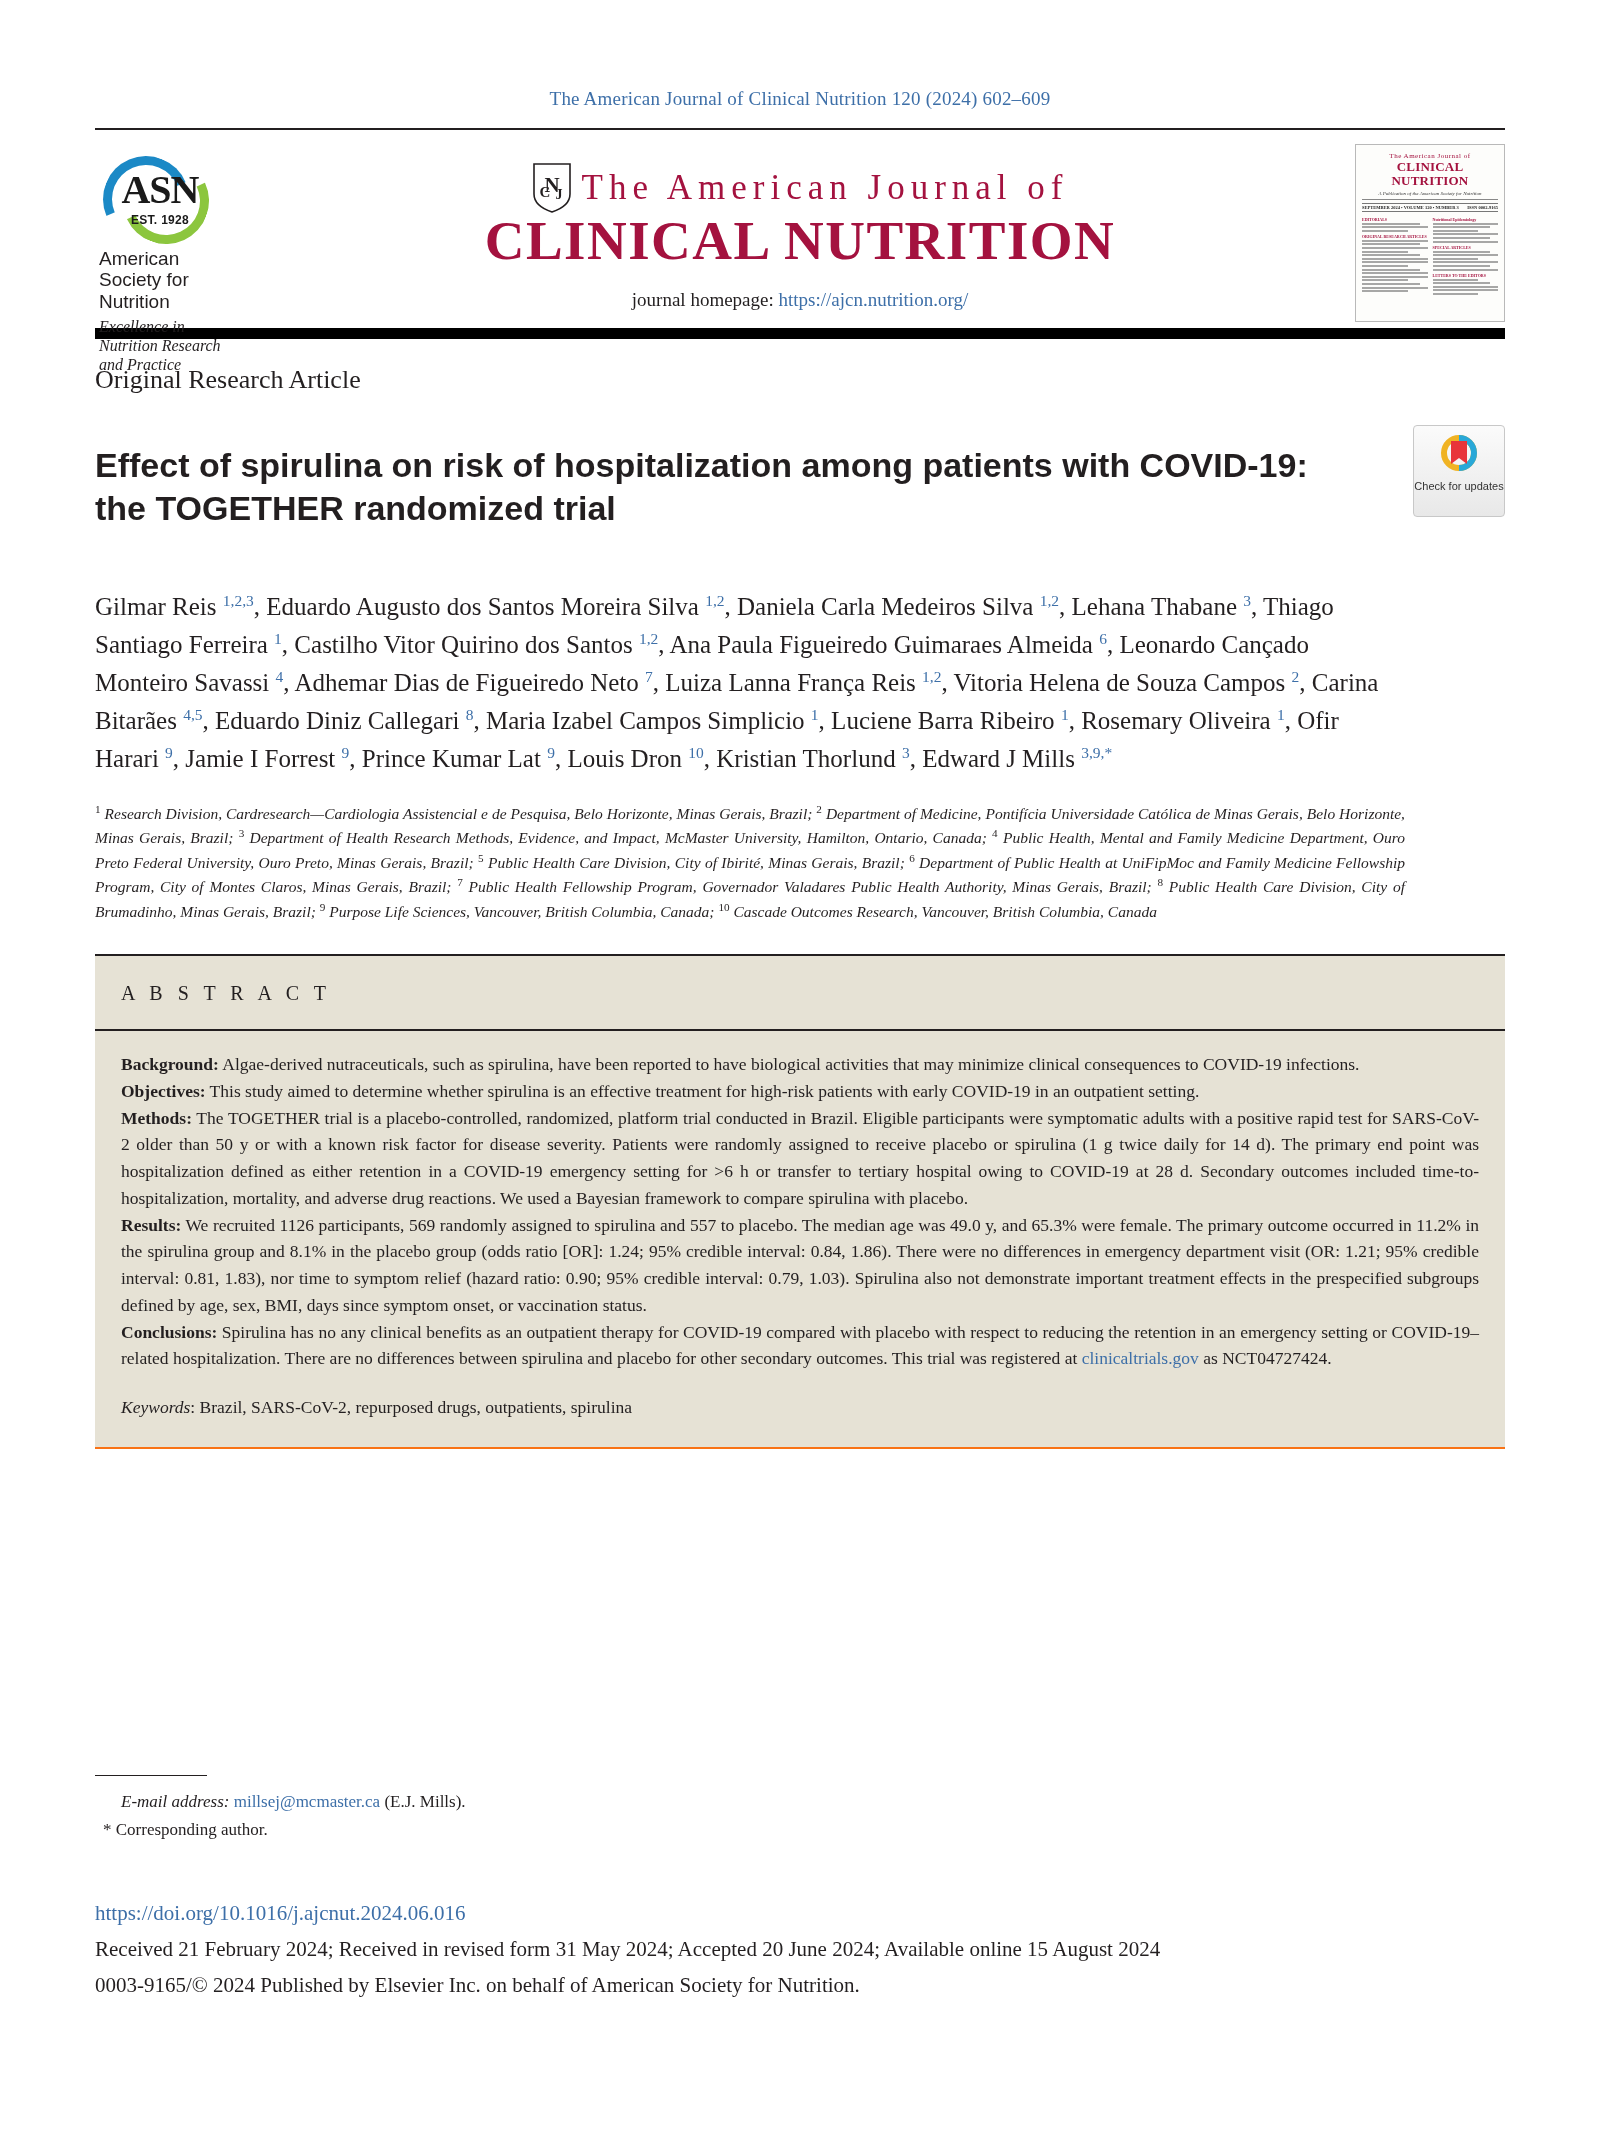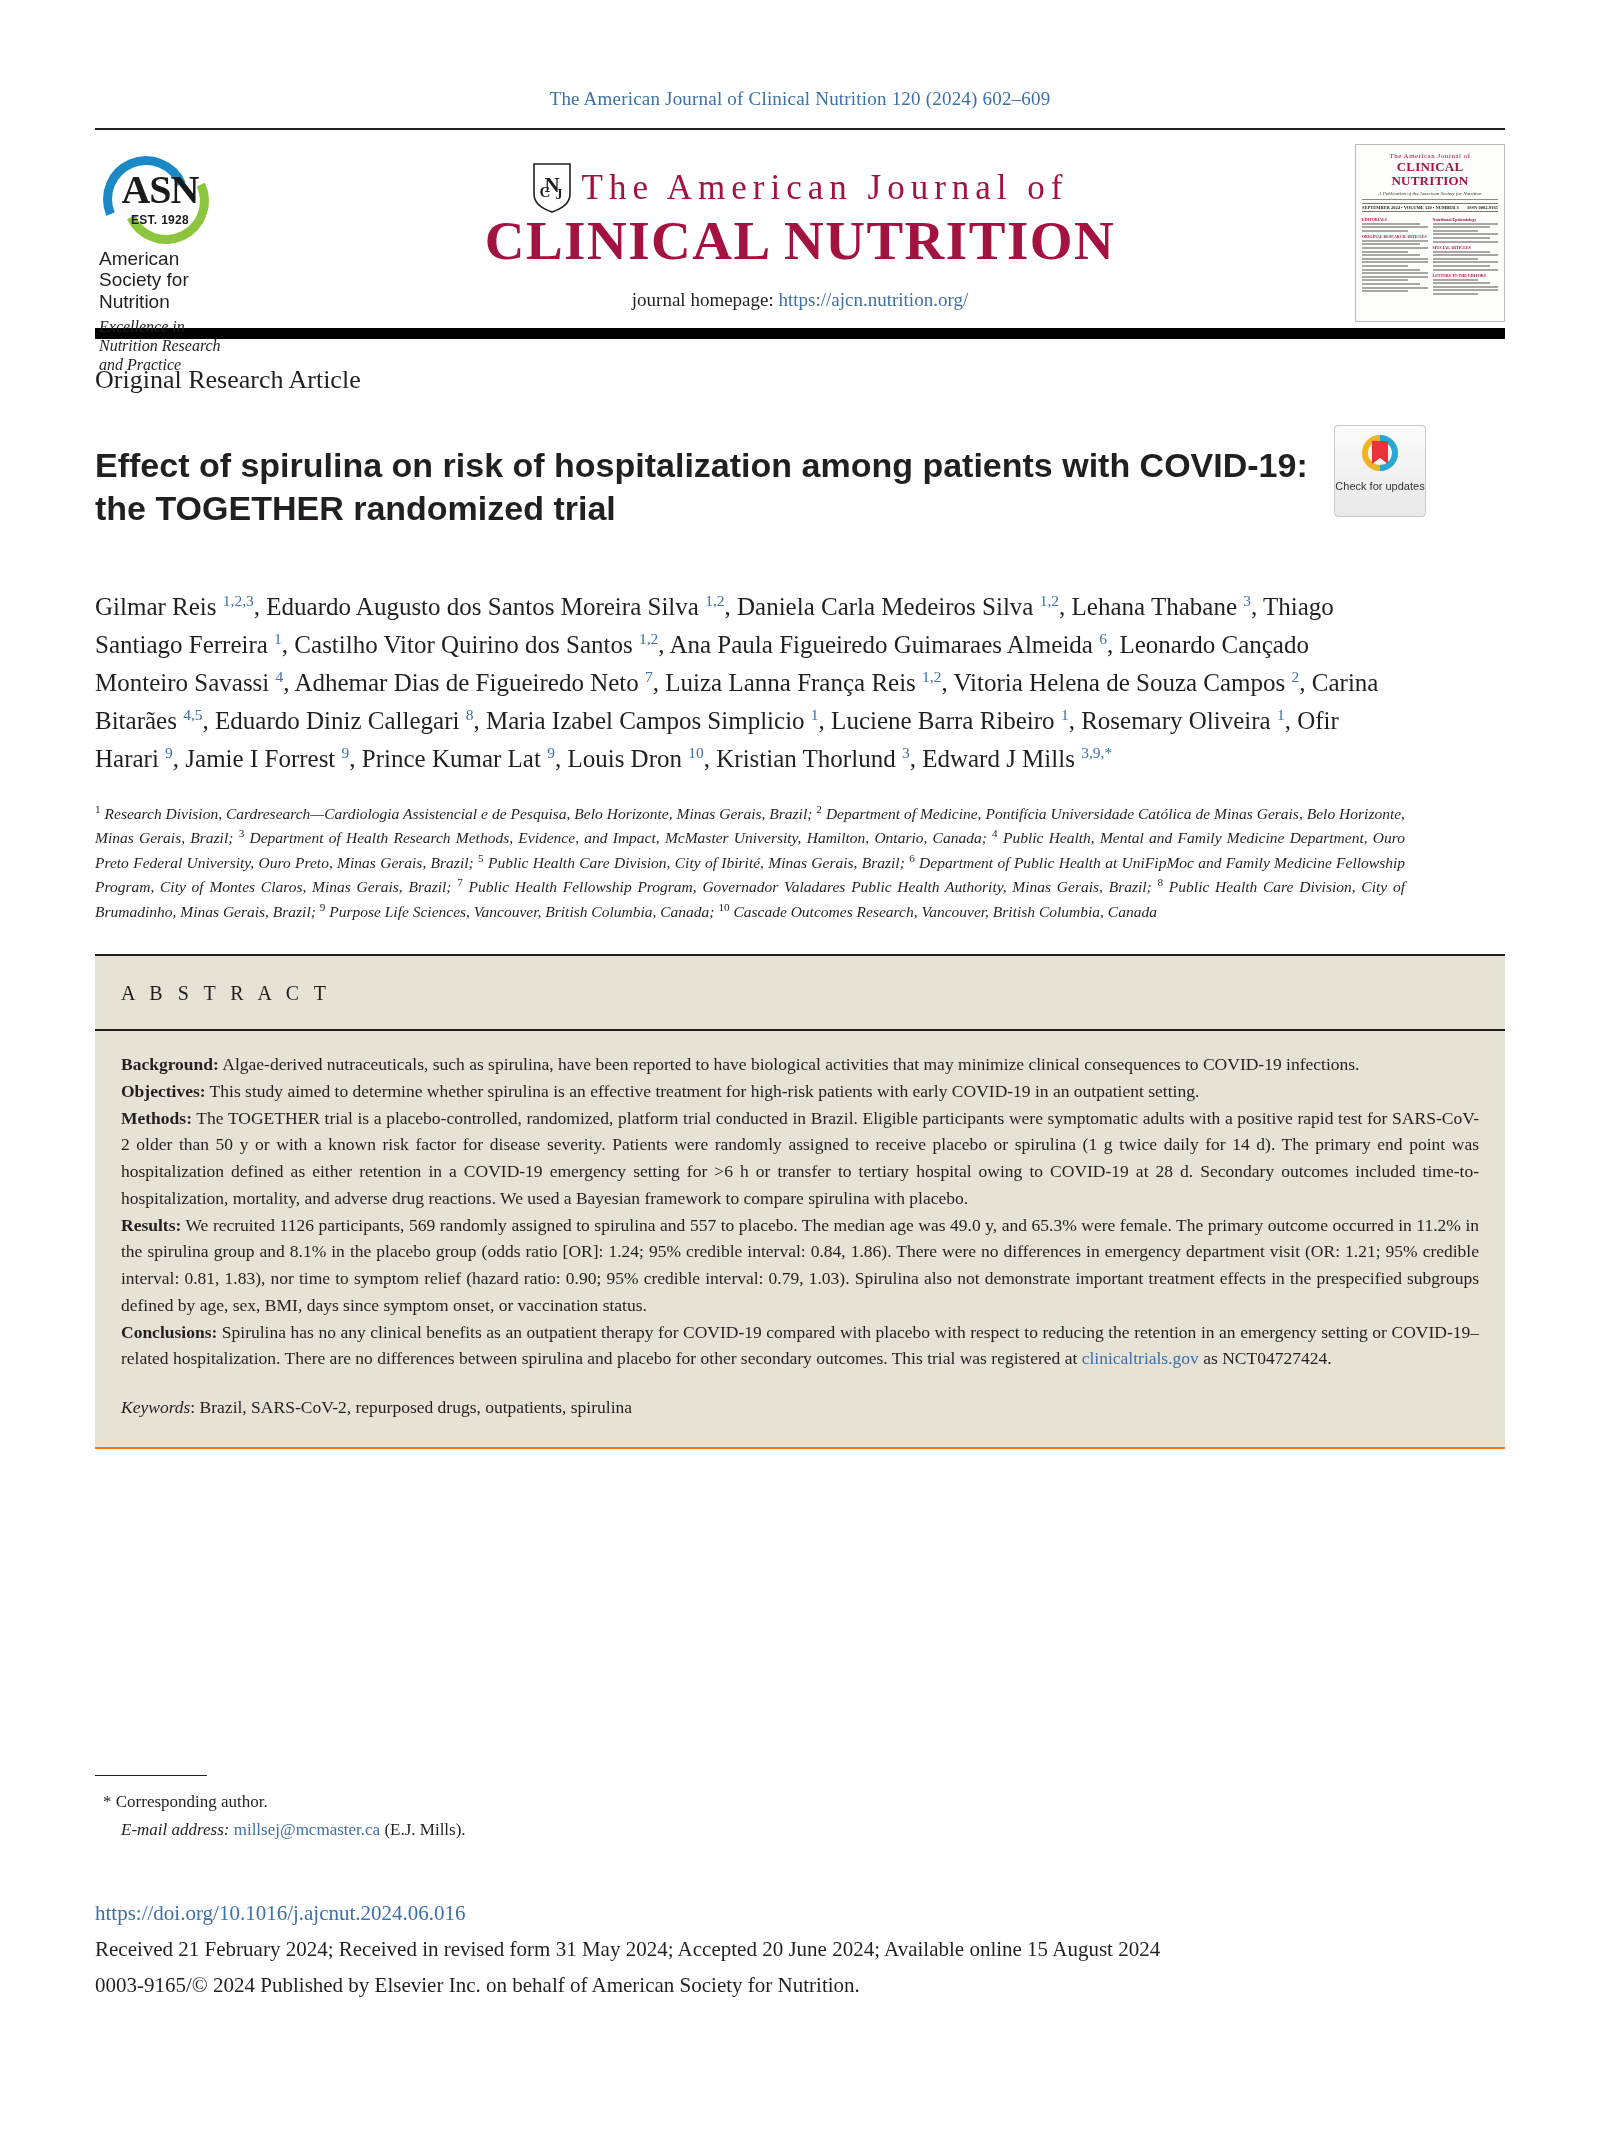--- a/index.html
+++ b/index.html
@@ -245,21 +245,21 @@
 
   
   .article-type {
     font-size: 26px;
     margin-top: 26px;
     color: #231f20;
   }
   .title-row {
     display: flex;
     align-items: flex-start;
-    justify-content: flex-start;
+    justify-content: space-between;
     margin-top: 26px;
     gap: 24px;
   }
   .title {
     font-family: "Liberation Sans", sans-serif;
     font-size: 34px;
     line-height: 1.28;
     color: #231f20;
     flex: 1 1 auto;
     max-width: 1215px;
@@ -518,28 +518,28 @@
         <b>Conclusions:</b><span> Spirulina has no any clinical benefits as an outpatient therapy for COVID-19 compared with placebo with respect to reducing the retention in an emergency setting or COVID-19–related hospitalization. There are no differences between spirulina and placebo for other secondary outcomes. This trial was registered at </span><a class="link" href="#">clinicaltrials.gov</a><span> as NCT04727424.</span>
       </p>
       <p class="keywords">
         <i>Keywords</i><span>: Brazil, SARS-CoV-2, repurposed drugs, outpatients, spirulina</span>
       </p>
     </div>
   </div>
 
   <div class="footer">
     <div class="foot-rule"></div>
+    <div class="foot-line foot-indent">
+      <i>E-mail address:</i>
+      <a class="link" href="#">millsej@mcmaster.ca</a><span> (E.J. Mills).</span>
+    </div>
     <div class="foot-line foot-star">
       <span>*</span>
       <span>Corresponding author.</span>
     </div>
-    <div class="foot-line foot-indent">
-      <i>E-mail address:</i>
-      <a class="link" href="#">millsej@mcmaster.ca</a><span> (E.J. Mills).</span>
-    </div>
   </div>
 
   <div class="doi-block">
     <div class="doi-line">
       <a class="link" href="#">https://doi.org/10.1016/j.ajcnut.2024.06.016</a>
     </div>
     <div class="doi-line">Received 21 February 2024; Received in revised form 31 May 2024; Accepted 20 June 2024; Available online 15 August 2024</div>
     <div class="doi-line">0003-9165/© 2024 Published by Elsevier Inc. on behalf of American Society for Nutrition.</div>
   </div>
 

